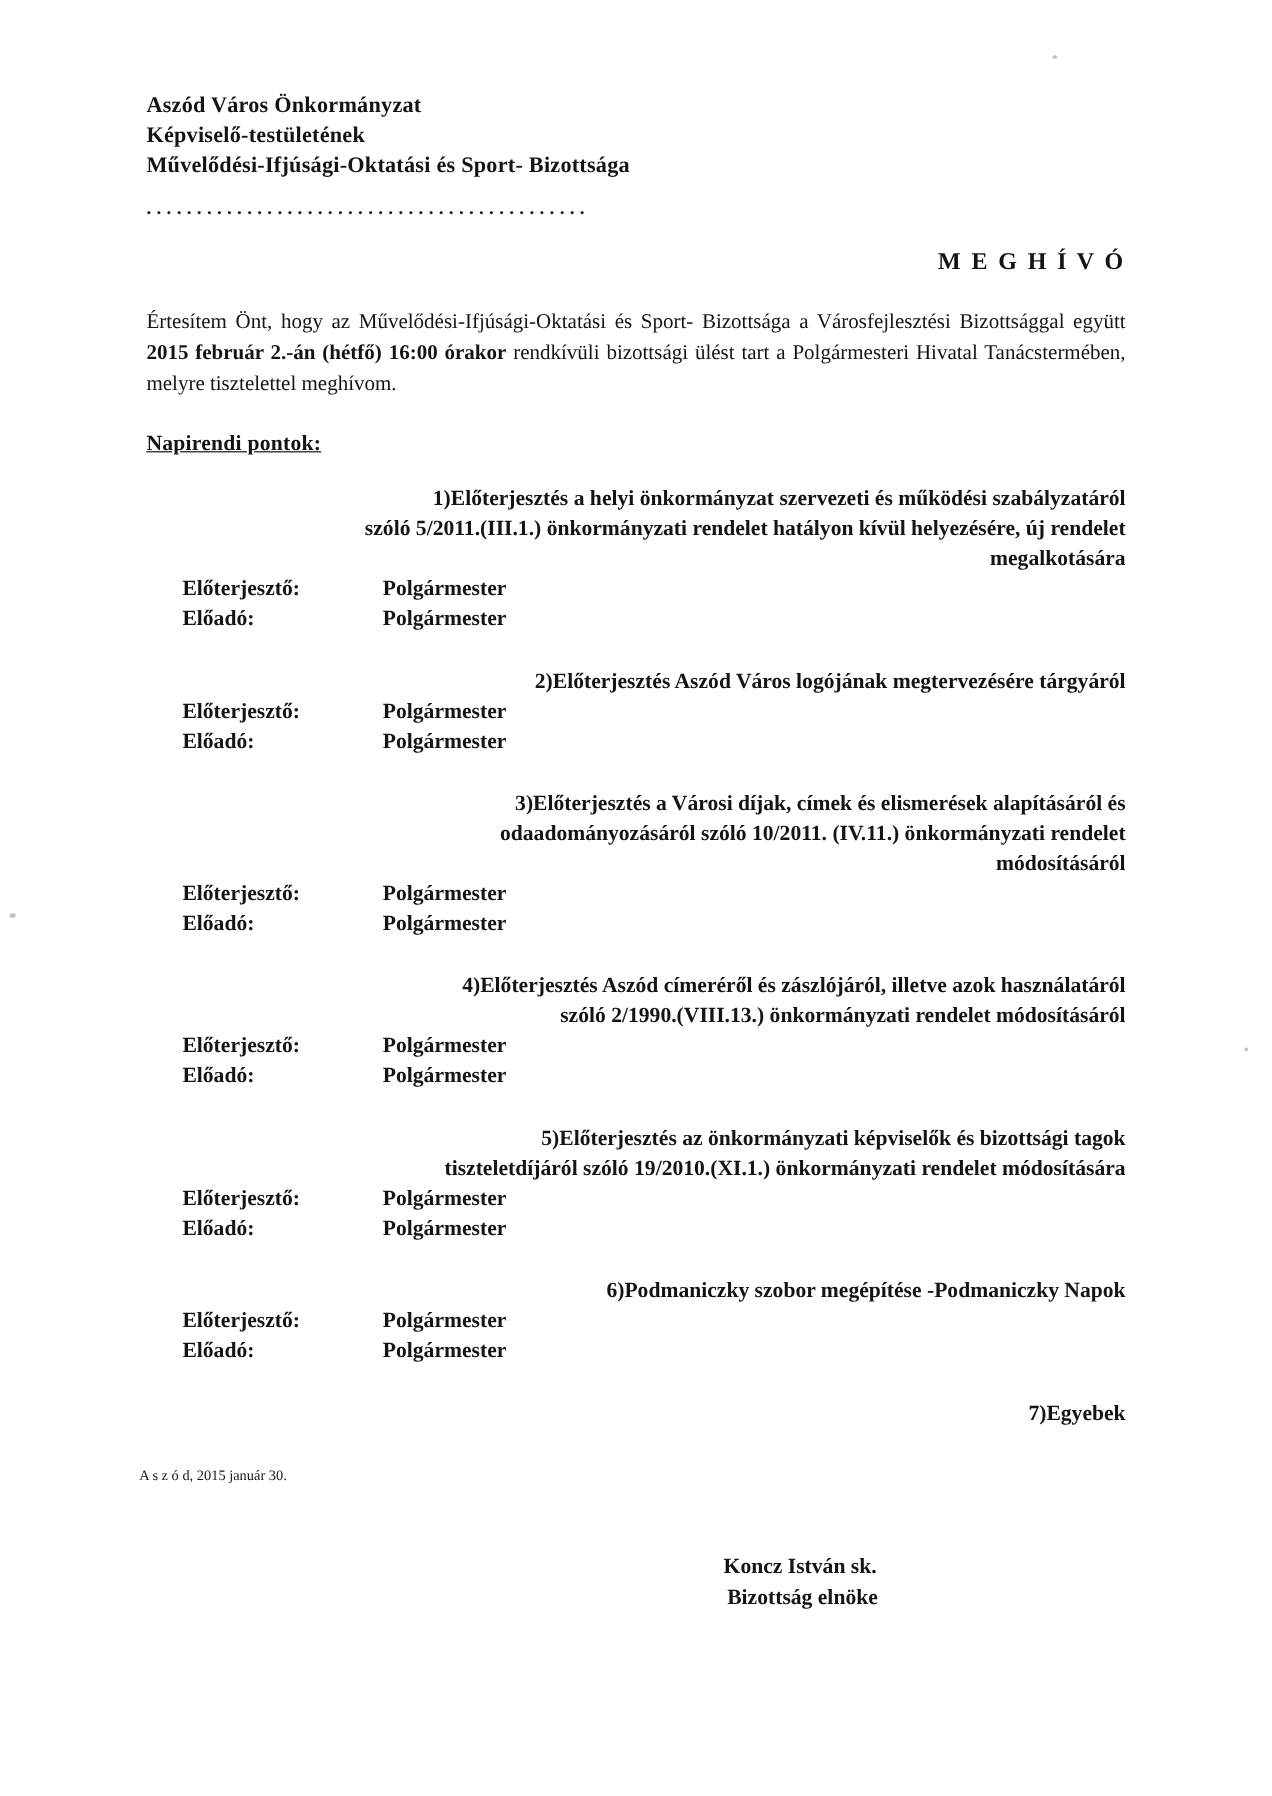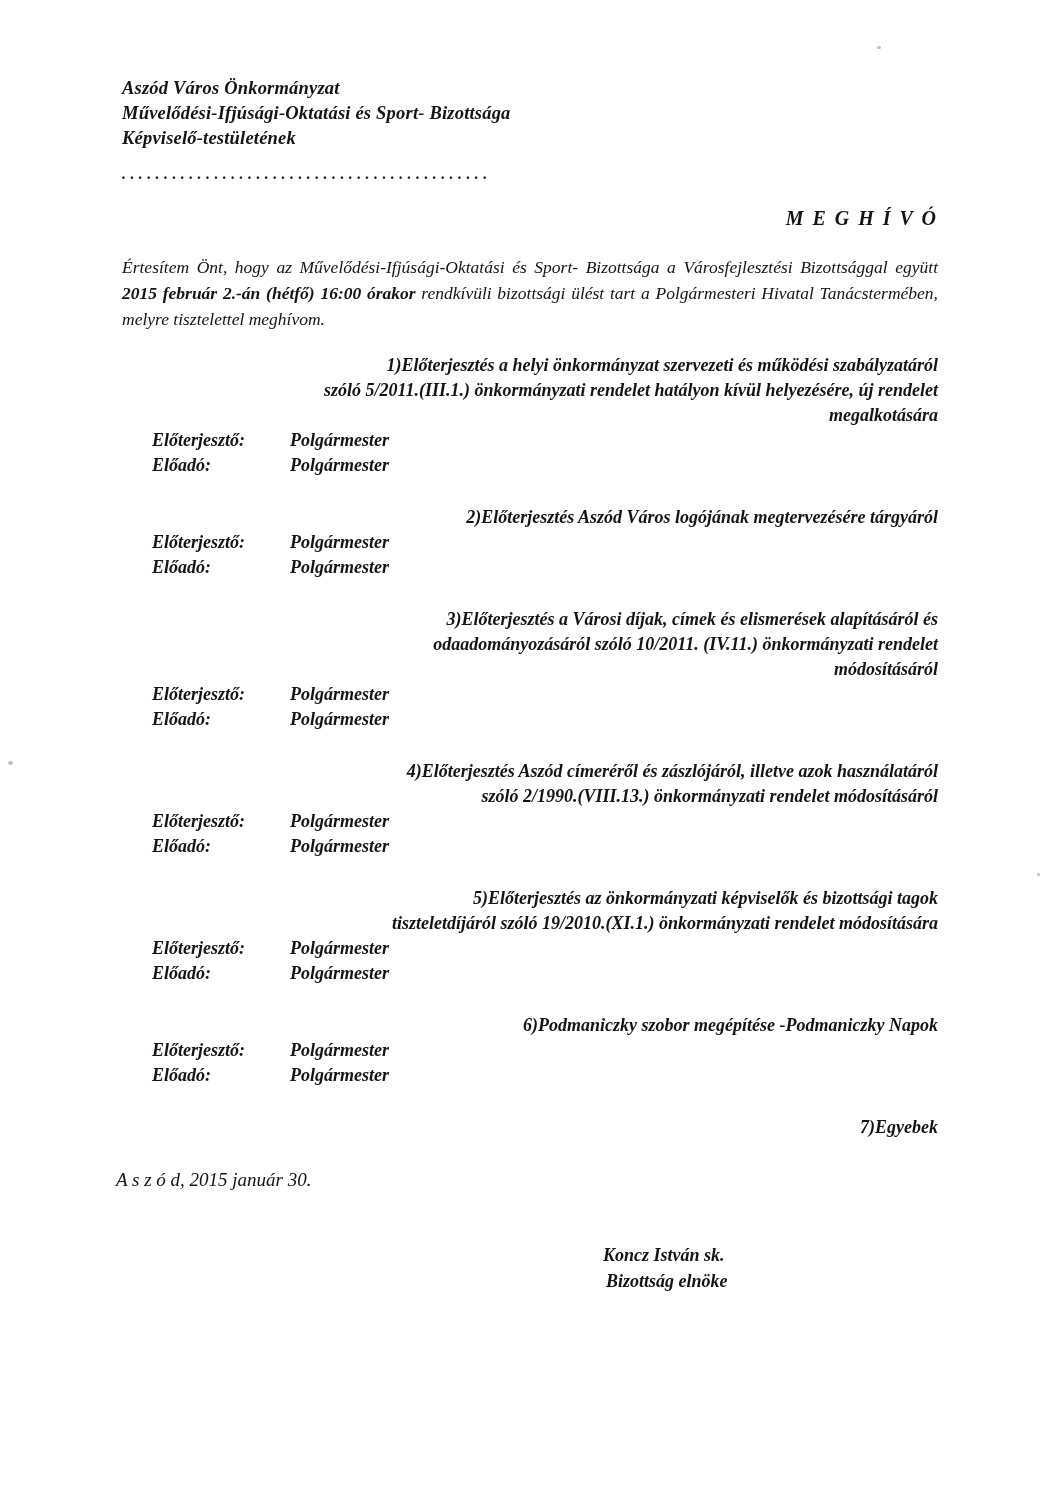--- a/index.html
+++ b/index.html
@@ -14,21 +14,20 @@
     font-family: "Liberation Serif", "DejaVu Serif", serif;
     color: #141414;
     overflow: hidden;
   }
   .page {
     box-sizing: border-box;
     width: 1060px;
     height: 1123px;
     padding: 76px 122px 0 122px;
     background: #ffffff;
-    font-style: italic;
   }
   
   .letterhead .lh-line {
     font-weight: bold;
     font-size: 18.5px;
     line-height: 25px;
     letter-spacing: 0.2px;
   }
   .dots {
     margin-top: 13px;
@@ -76,26 +75,26 @@
     width: 75px;
   }
   .item-line { text-align: right; }
   .proposer-row {
     position: relative;
     padding-left: 30px;
     line-height: 25px;
   }
   .role-value {
     position: absolute;
-    left: 168px;
+    left: 197px;
     top: 0;
   }
   .date-line {
     margin-left: -6px;
-    font-size: 19px;
+    font-size: 12px;
     line-height: 25px;
     font-weight: normal;
   }
   .signature {
     margin-top: 50px;
     margin-left: 481px;
     font-weight: bold;
     font-size: 18px;
     line-height: 26px;
   }
@@ -111,30 +110,31 @@
   .speck.s2 { left: 8px;   top: 761px; width: 5px; height: 4px; }
   .speck.s3 { left: 1037px;top: 873px; width: 3px; height: 3px; }
 </style>
 </head>
 <body>
 
 <div class="page">
 
   <div class="letterhead">
     <div class="lh-line">Aszód Város Önkormányzat</div>
+    <div class="lh-line">Képviselő-testületének</div>
     <div class="lh-line">Művelődési-Ifjúsági-Oktatási és Sport- Bizottsága</div>
-    <div class="lh-line">Képviselő-testületének</div>
   </div>
 
   <div class="dots">............................................</div>
 
   <div class="doc-title">M E G H Í V Ó</div>
 
   <p class="intro"><span>Értesítem Önt, hogy az Művelődési-Ifjúsági-Oktatási és Sport- Bizottsága a Városfejlesztési Bizottsággal együtt </span><span class="b">2015 február 2.-án (hétfő) 16:00 órakor</span><span> rendkívüli bizottsági ülést tart a Polgármesteri Hivatal Tanácstermében, melyre tisztelettel meghívom.</span></p>
 
+  <div class="agenda-heading">Napirendi pontok:</div>
 
   <div class="agenda">
       <div class="item">
     <div class="item-first-line">
       <span class="item-num">1)</span><span>Előterjesztés a helyi önkormányzat szervezeti és működési szabályzatáról</span>
     </div>
     <div>
           <div class="item-line">szóló 5/2011.(III.1.) önkormányzati rendelet hatályon kívül helyezésére, új rendelet</div>
           <div class="item-line">megalkotására</div>
         </div>

